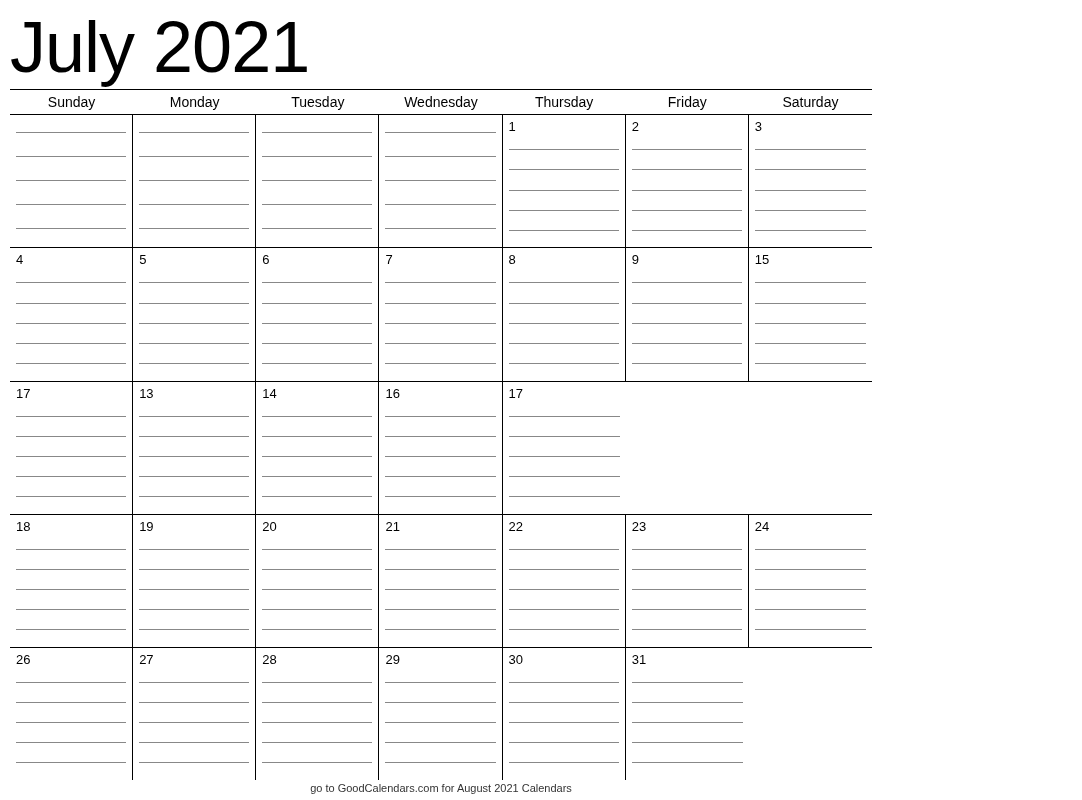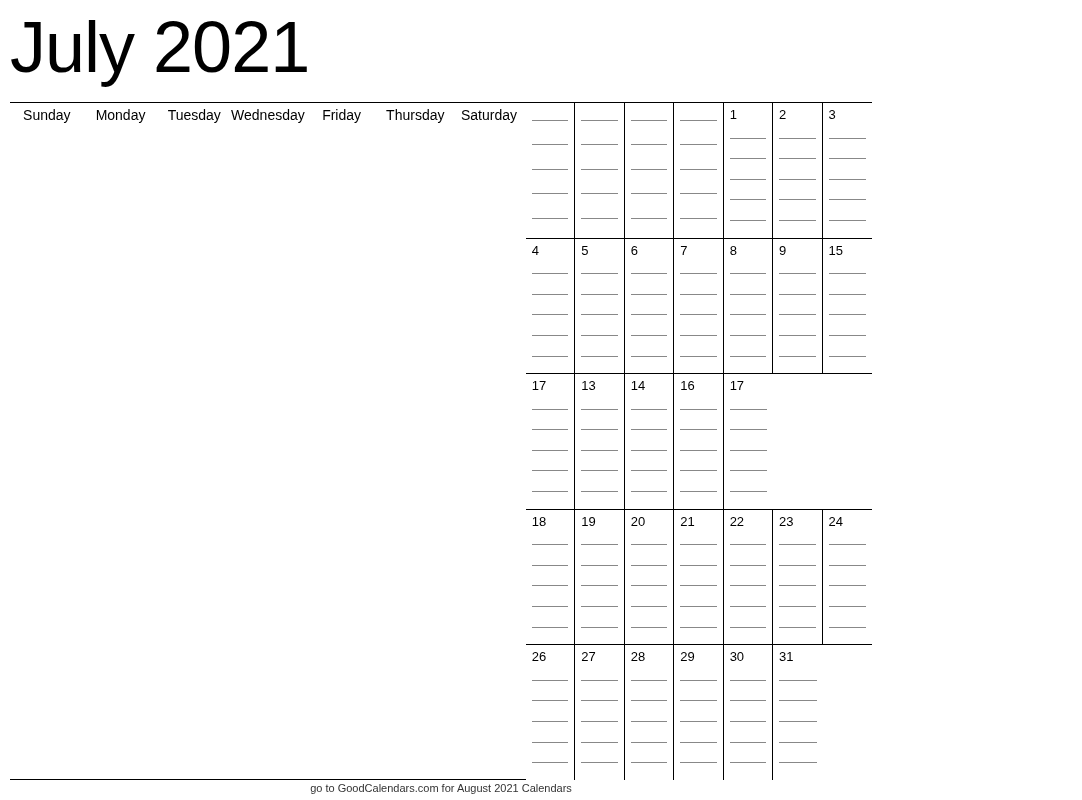--- a/index.html
+++ b/index.html
@@ -29,23 +29,22 @@
       font-weight: 300;
       letter-spacing: -1px;
       line-height: 1.1;
       margin-bottom: 2px;
       color: #000;
     }
 
     .calendar {
       flex: 1;
       display: flex;
-      flex-direction: row;
+      flex-direction: column;
       border-top: 1.5px solid #000;
-      margin-top: 13px;
     }
 
     .day-headers {
       display: grid;
       grid-template-columns: repeat(7, 1fr);
       border-bottom: 1.5px solid #000;
     }
 
     .day-header {
       text-align: center;
@@ -125,22 +124,22 @@
 
 <div class="page">
   <div class="month-title">July 2021</div>
   <div class="calendar">
     <div class="day-headers">
 
     <div class="day-header">Sunday</div>
         <div class="day-header">Monday</div>
         <div class="day-header">Tuesday</div>
         <div class="day-header">Wednesday</div>
+        <div class="day-header">Thursday</div>
         <div class="day-header">Friday</div>
-        <div class="day-header">Thursday</div>
         <div class="day-header">Saturday</div>
       </div>
     <div class="weeks">
 
     <div class="week-row">
           <div class="day-cell">
             <div class="lines">
               <div class="line"></div>
               <div class="line"></div>
               <div class="line"></div>

